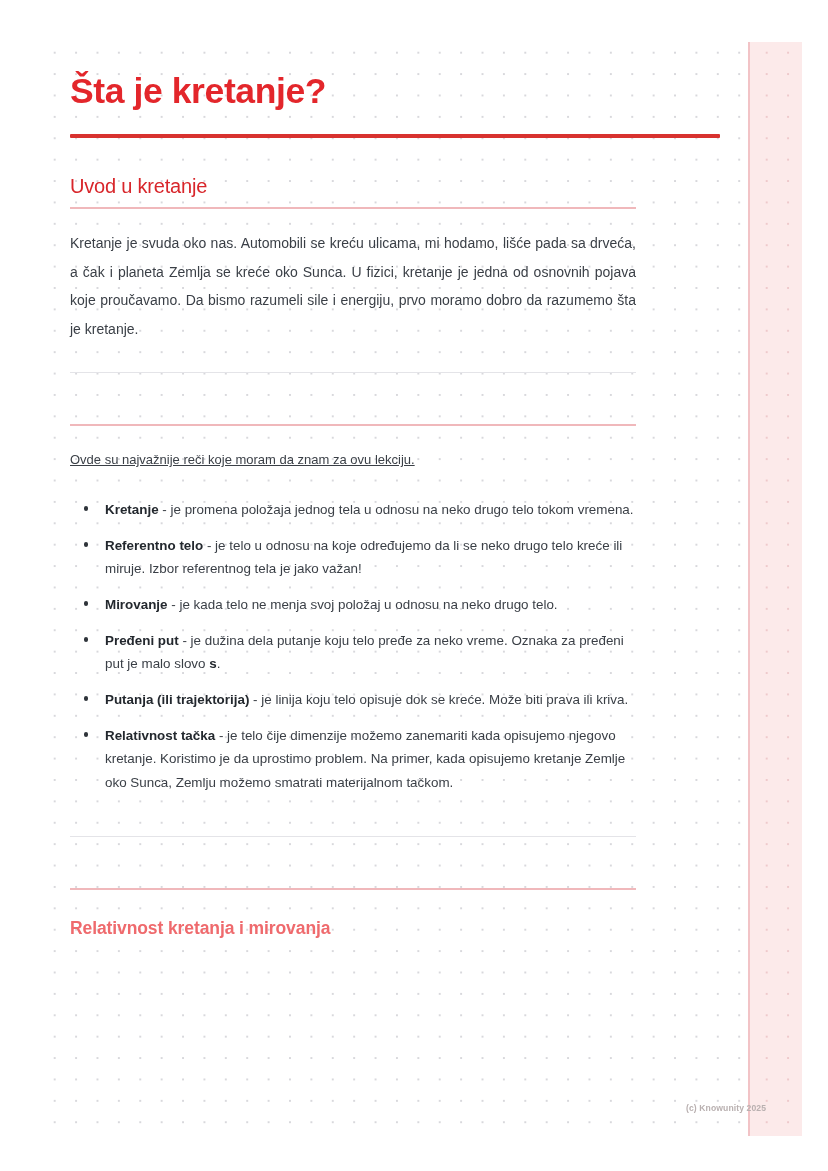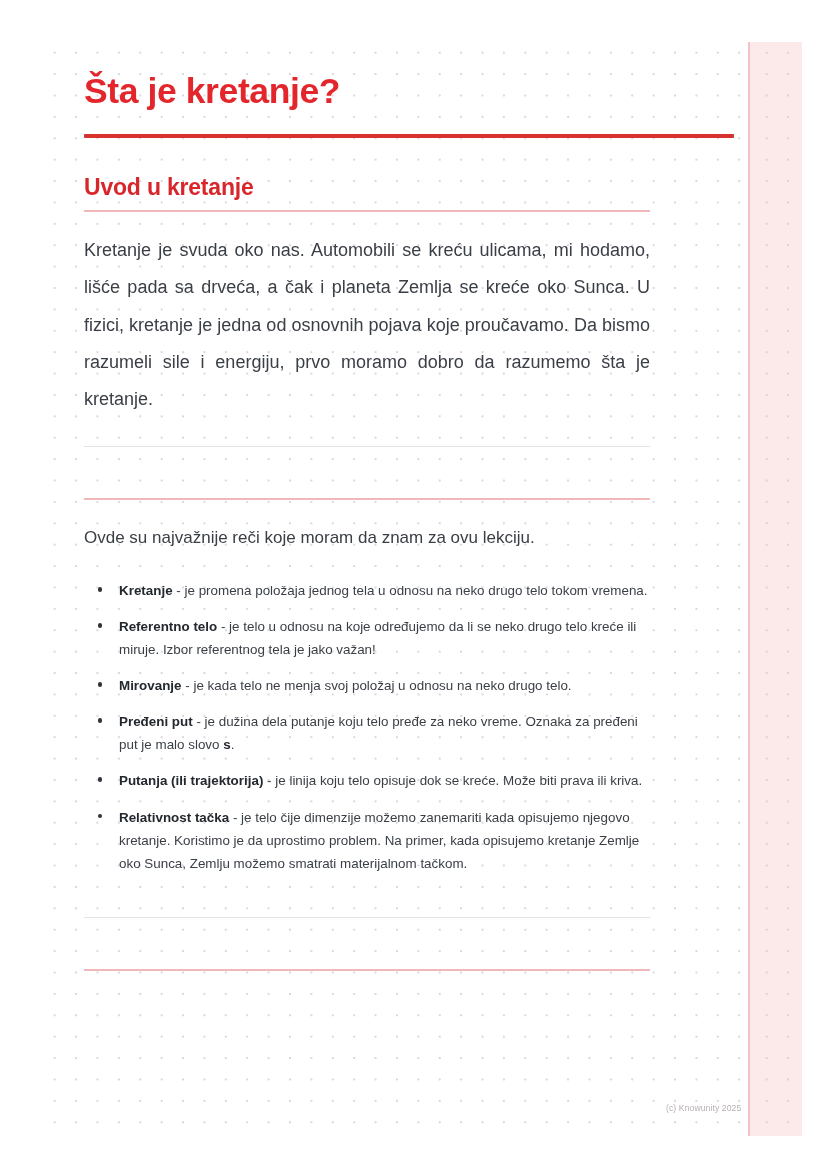--- a/index.html
+++ b/index.html
@@ -48,21 +48,21 @@
     position: absolute;
     inset: 0;
     background-image: radial-gradient(#eec9cb 1.05px, rgba(255,255,255,0) 1.15px);
     background-size: 21.4px 21.4px;
     background-position: 6px 0;
   }
 
   
   #content {
     position: absolute;
-    left: 84px;
+    left: 70px;
     top: 0;
     width: 566px;
   }
 
   h1.doc-title {
     font-size: 35.5px;
     font-weight: 700;
     color: #e3262b;
     letter-spacing: -0.4px;
     margin: 0;
@@ -71,22 +71,22 @@
   }
   .title-rule {
     width: 650px;
     height: 4px;
     background: #d8322f;
     margin-top: 22px;
     border-radius: 1px;
   }
 
   h2.section-title {
-    font-size: 23px;
-    font-weight: 700;
+    font-size: 20px;
+    font-weight: 400;
     color: #d8262b;
     letter-spacing: -0.2px;
     margin: 0;
     line-height: 1.2;
   }
   .section-rule {
     width: 566px;
     height: 2px;
     background: #f0b8bb;
     margin-top: 9px;
@@ -94,33 +94,34 @@
 
   h3.sub-title {
     font-size: 17.5px;
     font-weight: 700;
     color: #ef6a6d;
     margin: 0;
     letter-spacing: -0.1px;
   }
 
   p.body-text {
-    font-size: 18px;
+    font-size: 14px;
     line-height: 2.06;
     color: #3a3f46;
     margin: 0;
     text-align: justify;
     width: 566px;
   }
   p.lead-text {
-    font-size: 17px;
+    font-size: 13px;
     line-height: 1.85;
     color: #3a3f46;
     margin: 0;
     width: 566px;
+    text-decoration: underline;
   }
 
   ul.term-list {
     list-style: none;
     margin: 8px;
     padding: 0;
     width: 566px;
   }
   ul.term-list > li {
     position: relative;
@@ -154,26 +155,27 @@
   .spacer-28 { height: 28px; }
   .spacer-22 { height: 22px; }
   .spacer-20 { height: 20px; }
   .spacer-18 { height: 18px; }
   .spacer-42 { height: 42px; }
   .spacer-36 { height: 36px; }
   .spacer-34 { height: 34px; }
 
   #footer-credit {
     position: absolute;
-    left: 666px;
+    left: 686px;
     top: 1103px;
     font-size: 8.6px;
     color: #b9b0b0;
     letter-spacing: 0.1px;
     white-space: nowrap;
+    font-weight: bold;
   }
 </style>
 </head>
 <body>
 
 <div id="page">
 
   <div id="dot-grid"></div>
 
   <div id="pink-strip">
@@ -234,18 +236,19 @@
     </ul>
 
     <div class="spacer-34"></div>
     <hr class="soft-divider">
     <div class="spacer-42"></div>
 
     <div class="section-rule"></div>
 
     <div class="spacer-28"></div>
 
+    <h3 class="sub-title">Relativnost kretanja i mirovanja</h3>
 
   </div>
 
   <div id="footer-credit">(c) Knowunity 2025</div>
 
 </div>
 
 </body></html>

